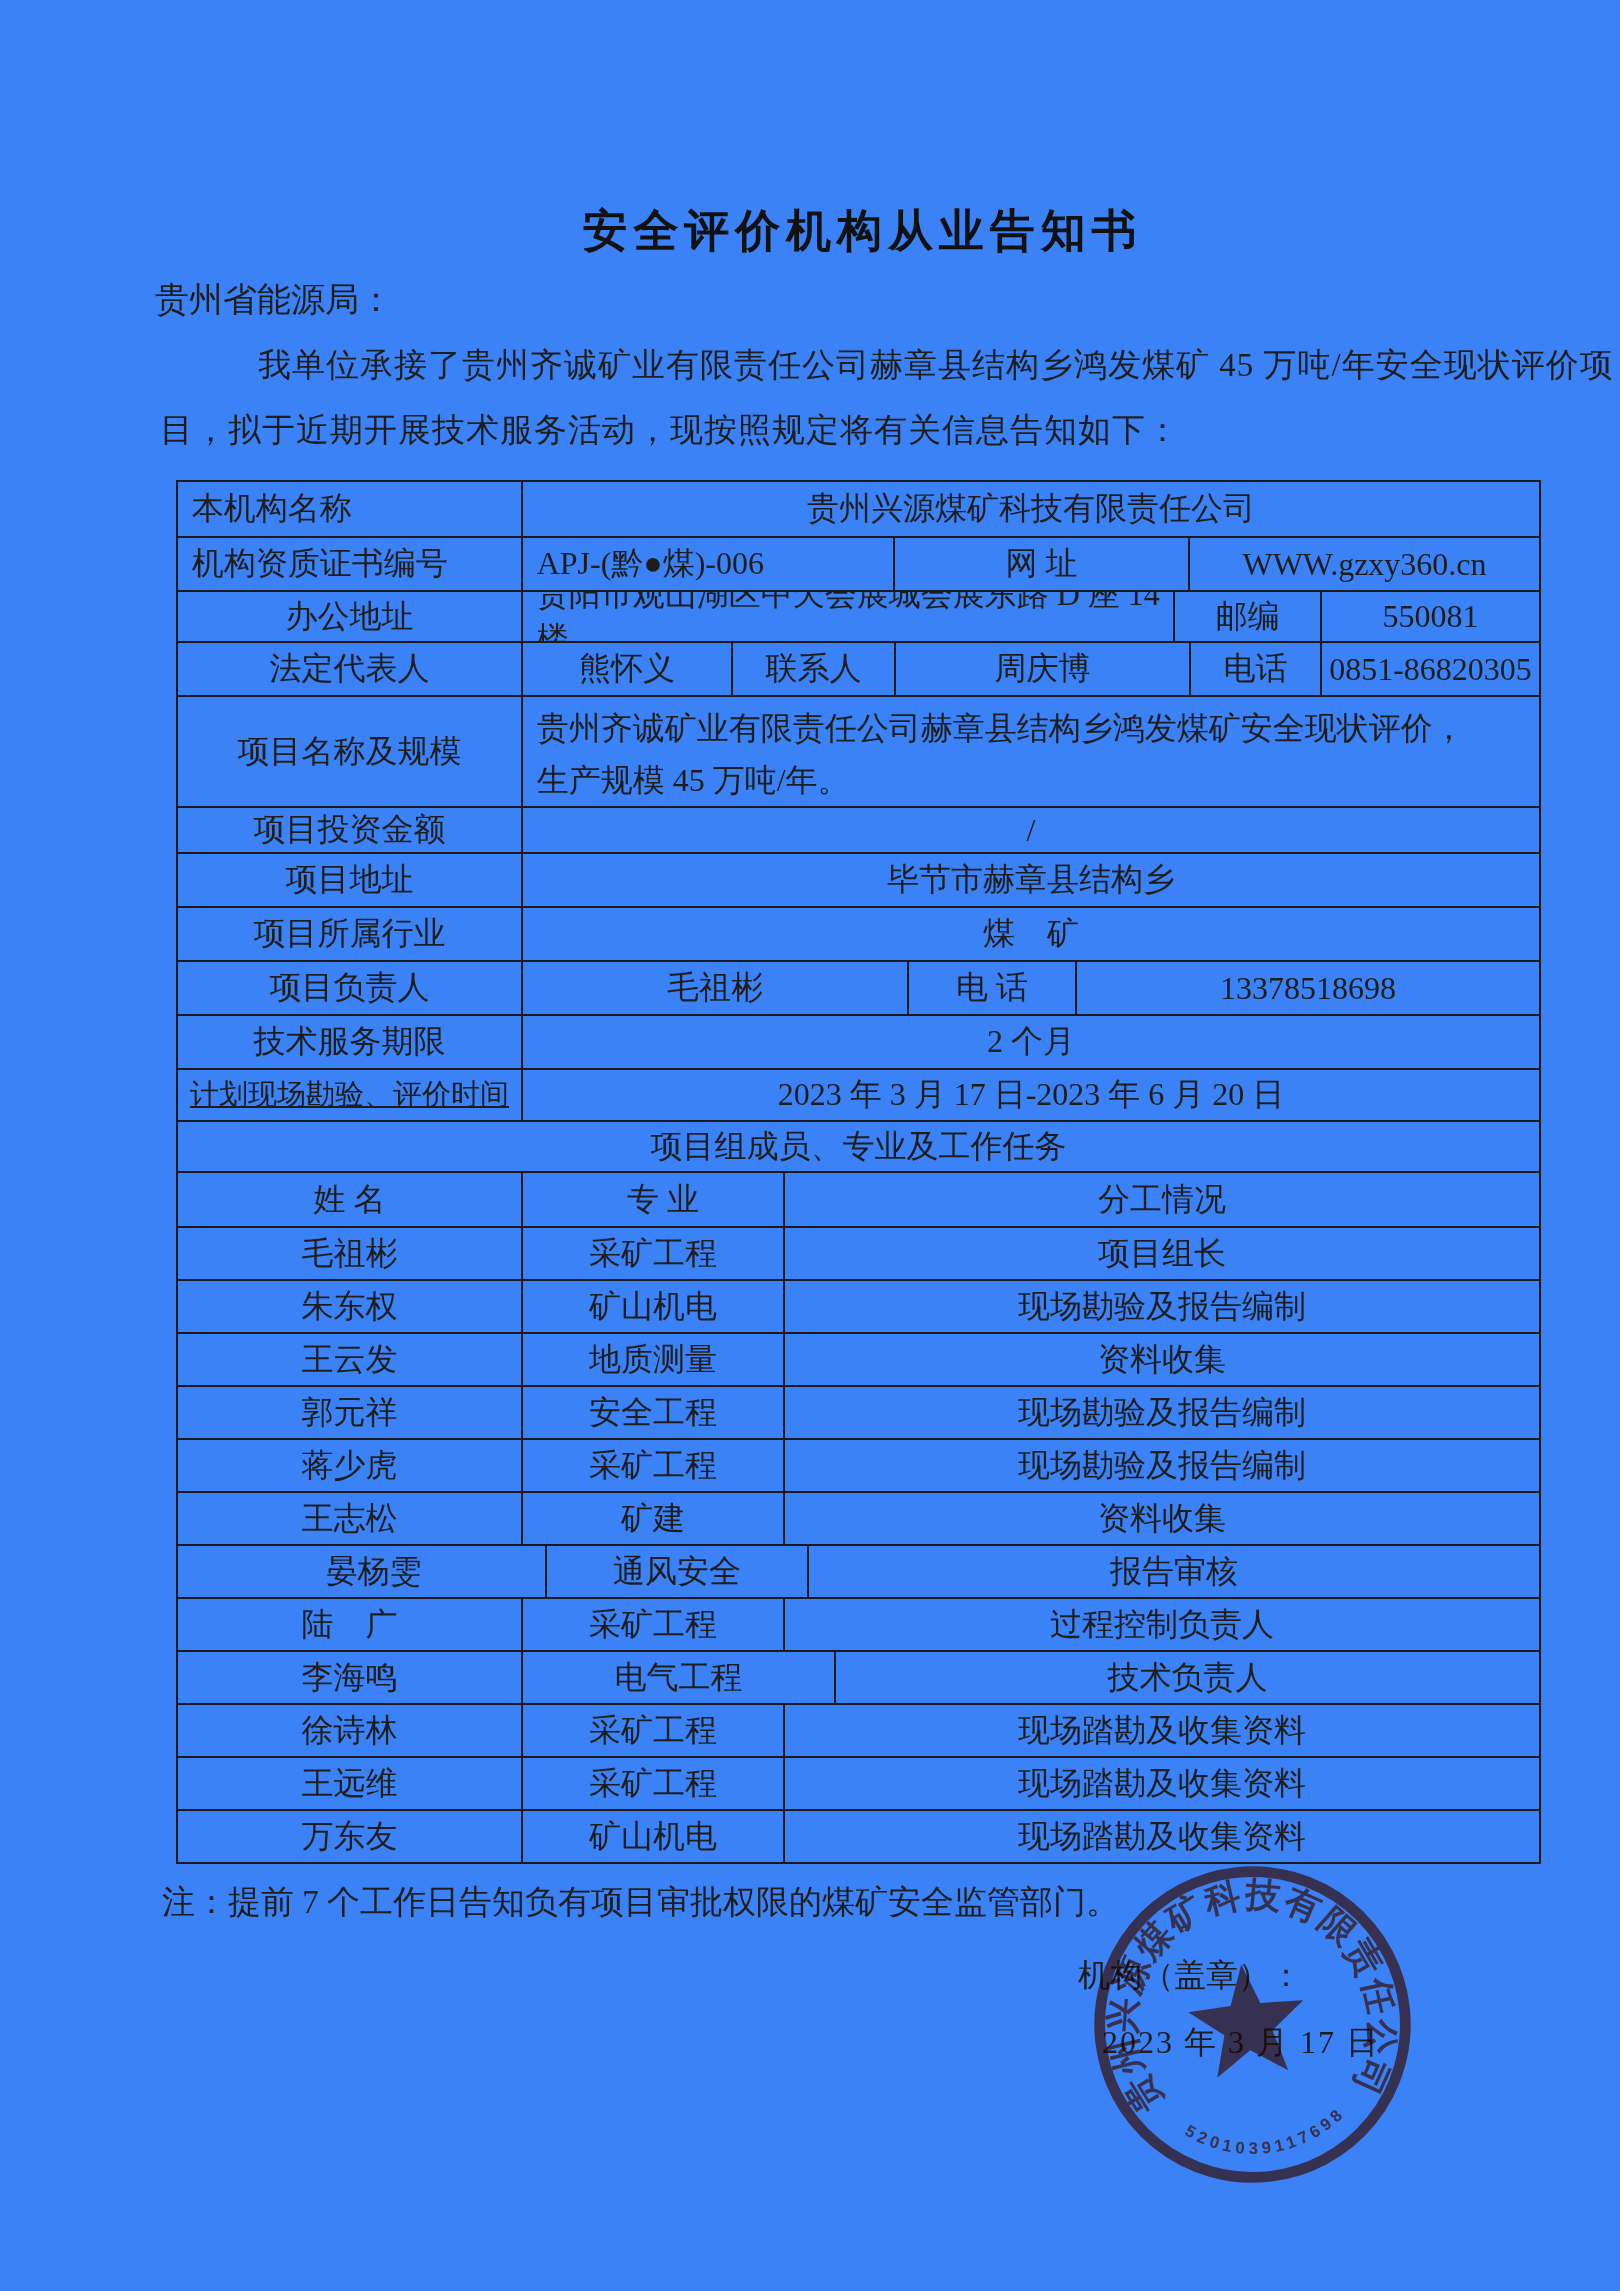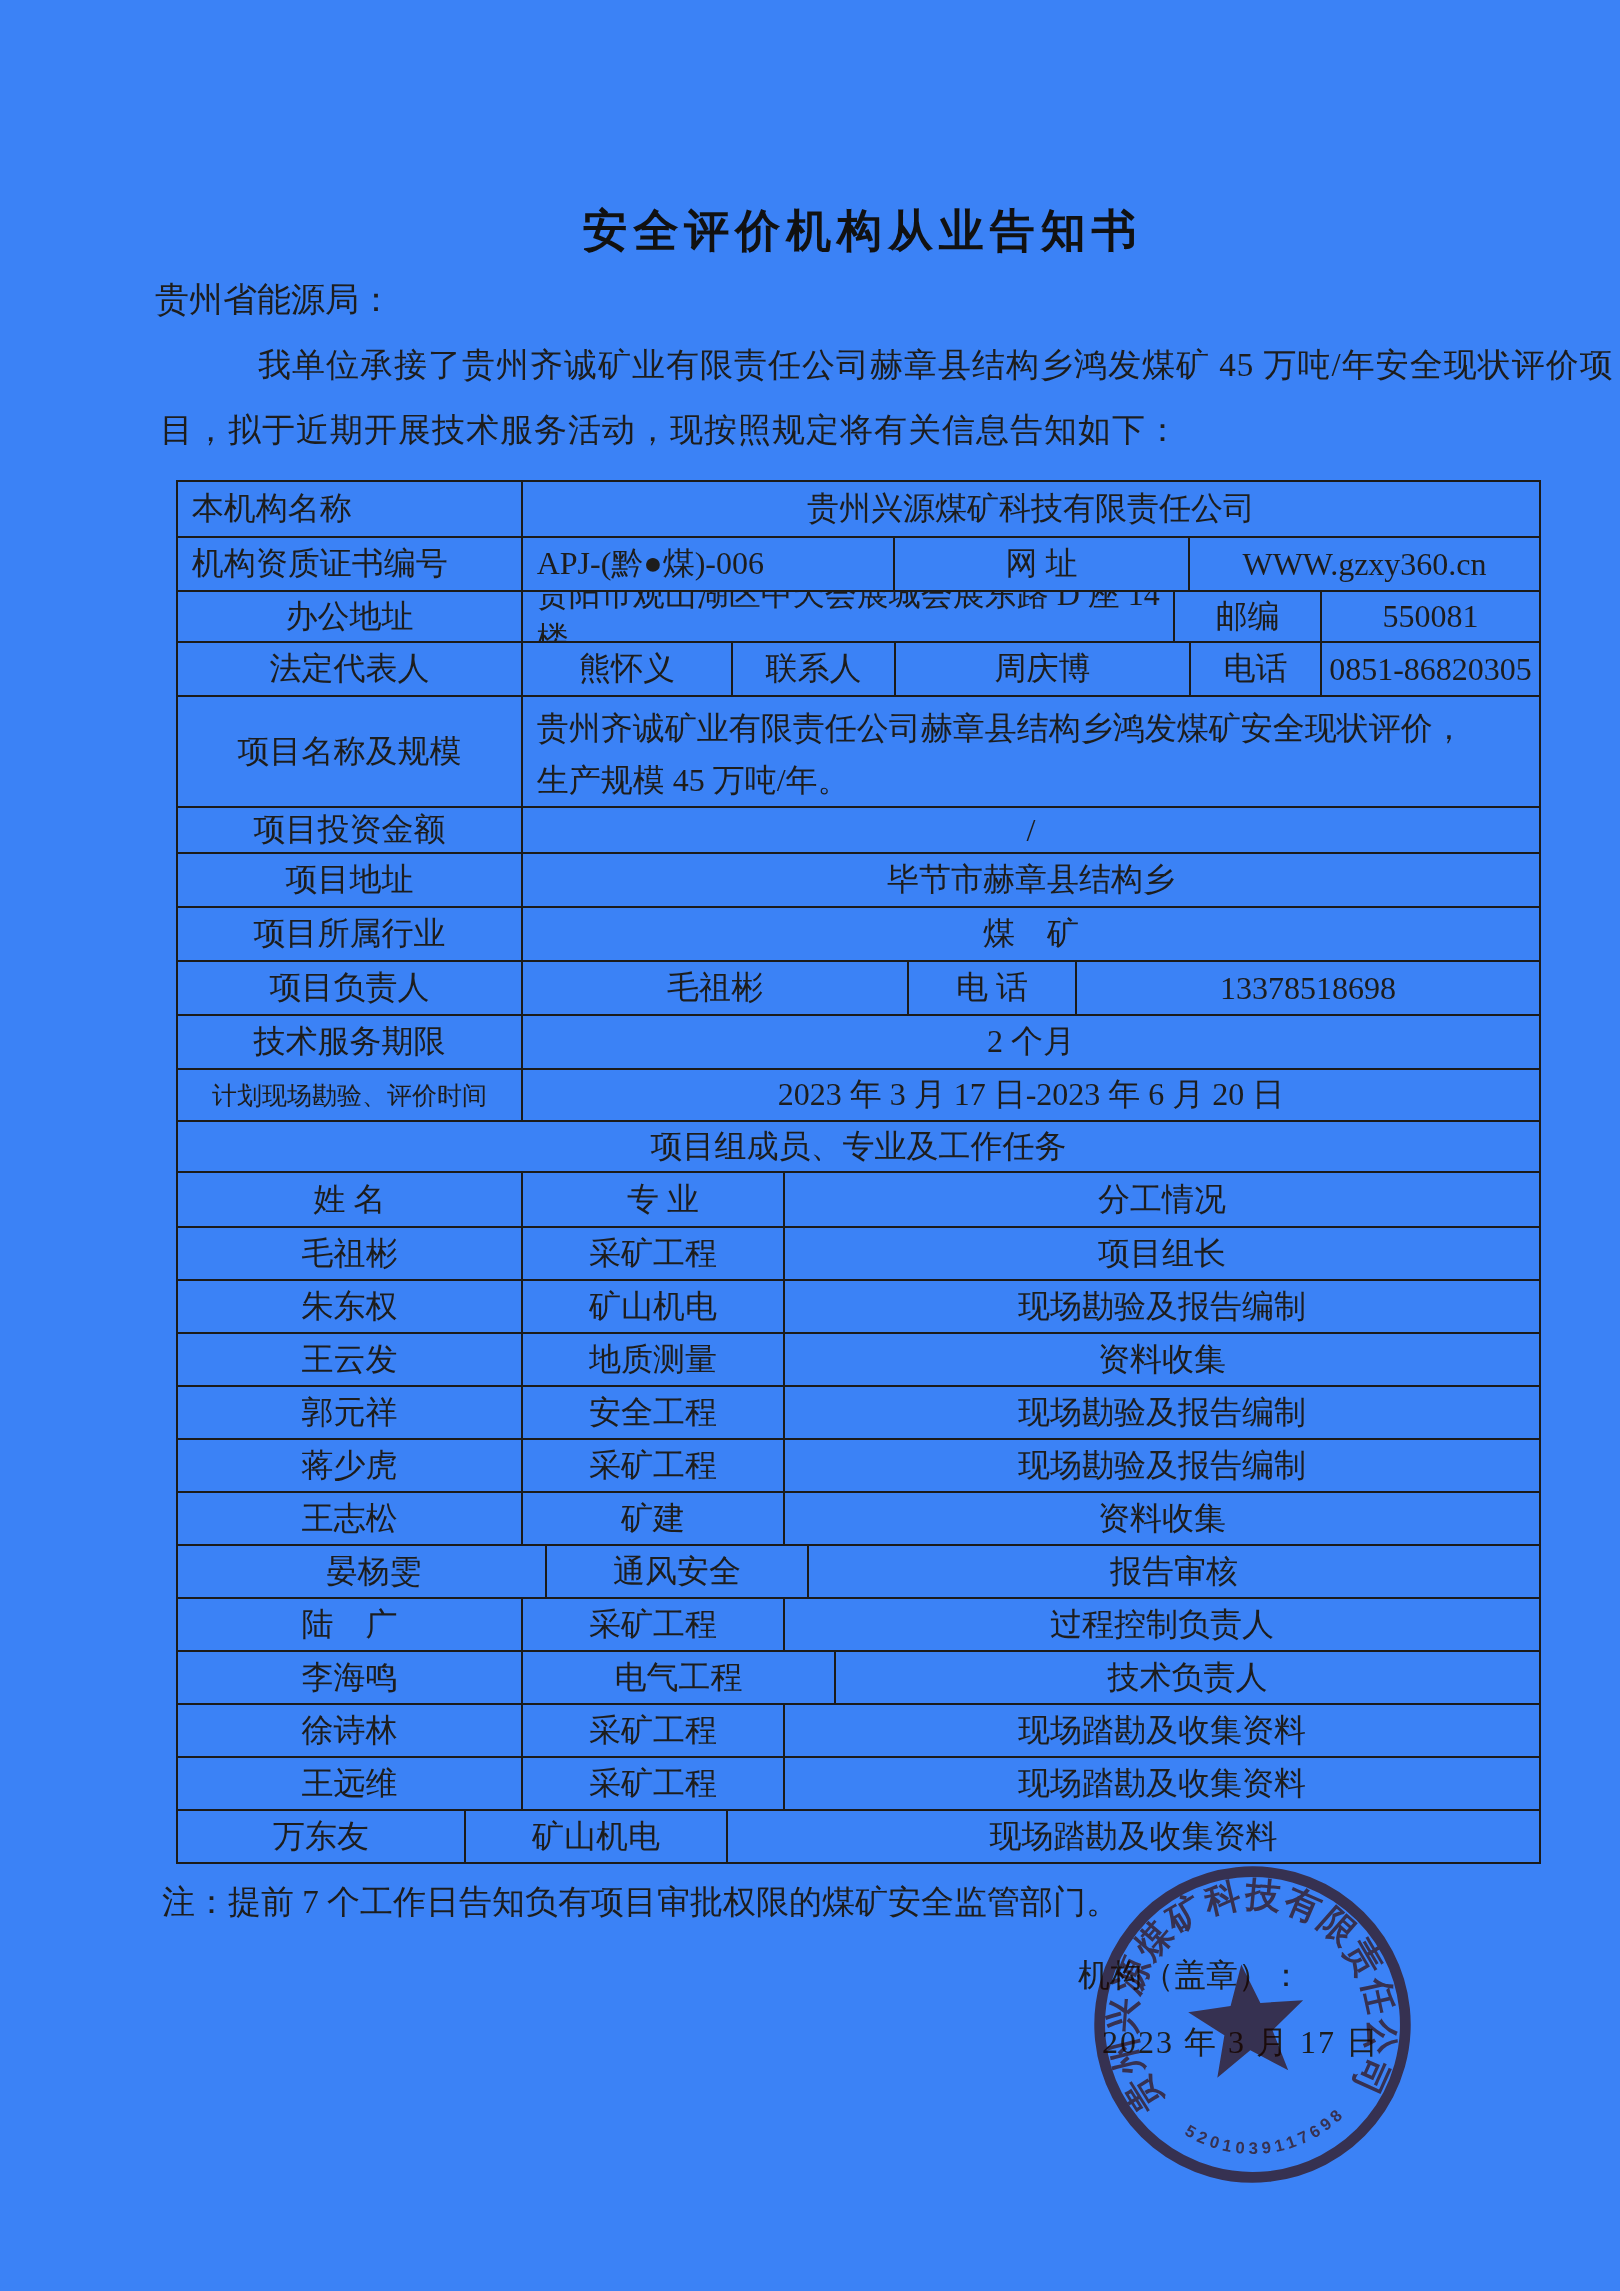--- a/index.html
+++ b/index.html
@@ -37,21 +37,21 @@
     display:flex;align-items:center;justify-content:center;
     box-sizing:border-box;
     border-left:2px solid #1b1b1b;
     font-size:32px;
     text-align:center;
     overflow:hidden;
   }
   .cell.first{border-left:none;}
   .cell.left{justify-content:flex-start;text-align:left;padding-left:13.7px;}
   .cell.flex{flex:1;}
-  .cell.tight{font-size:25px;}
+  .cell.tight{font-size:29px;text-decoration:underline;}
   .twolines{display:block;padding:5.9px 0 0 13.7px;width:100%;}
   .twolines div{font-size:32px;line-height:52px;text-align:left;white-space:nowrap;}
 
   .note{left:162px;top:1880px;font-size:33px;white-space:nowrap;}
   .seal-label{left:1078px;top:1954px;font-size:32px;white-space:nowrap;}
   .date-line{left:1058px;top:2021px;font-size:32px;letter-spacing:2px;white-space:nowrap;margin-left:44px;}
 
   
   .stamp{
     left:1084px;top:1856px;width:337px;height:337px;
@@ -204,21 +204,21 @@
       <div class="cell first" style="width:343px;">徐诗林</div>
       <div class="cell" style="width:262px;">采矿工程</div>
       <div class="cell flex">现场踏勘及收集资料</div>
     </div>
     <div class="trow" style="height:53px;">
       <div class="cell first" style="width:343px;">王远维</div>
       <div class="cell" style="width:262px;">采矿工程</div>
       <div class="cell flex">现场踏勘及收集资料</div>
     </div>
     <div class="trow" style="height:53px;">
-      <div class="cell first" style="width:286px;">万东友</div>
+      <div class="cell first" style="width:343px;">万东友</div>
       <div class="cell" style="width:262px;">矿山机电</div>
       <div class="cell flex">现场踏勘及收集资料</div>
     </div>
 
   </div>
 
   <div class="abs note">注：提前 7 个工作日告知负有项目审批权限的煤矿安全监管部门。</div>
 
   <div class="abs seal-label">机构（盖章）：</div>
   <div class="abs date-line">2023 年 3 月 17 日</div>

